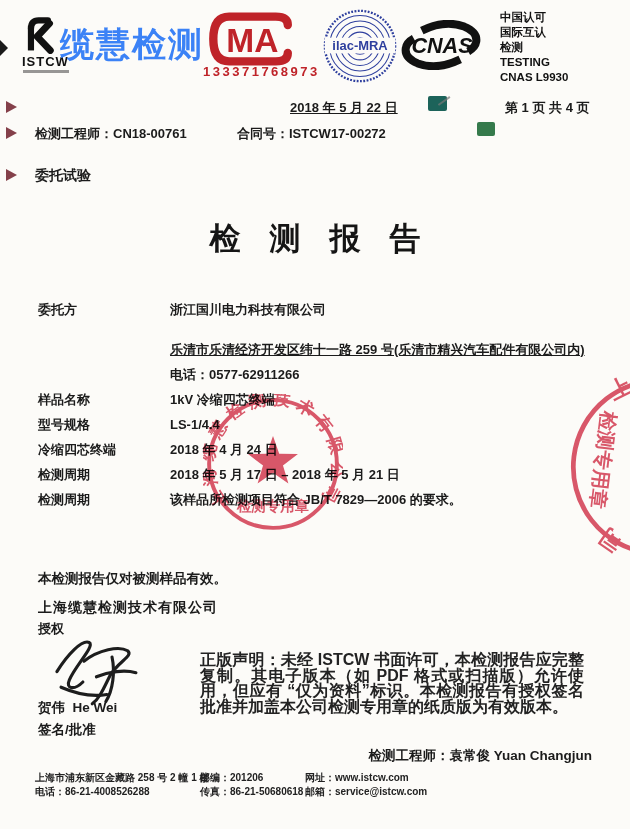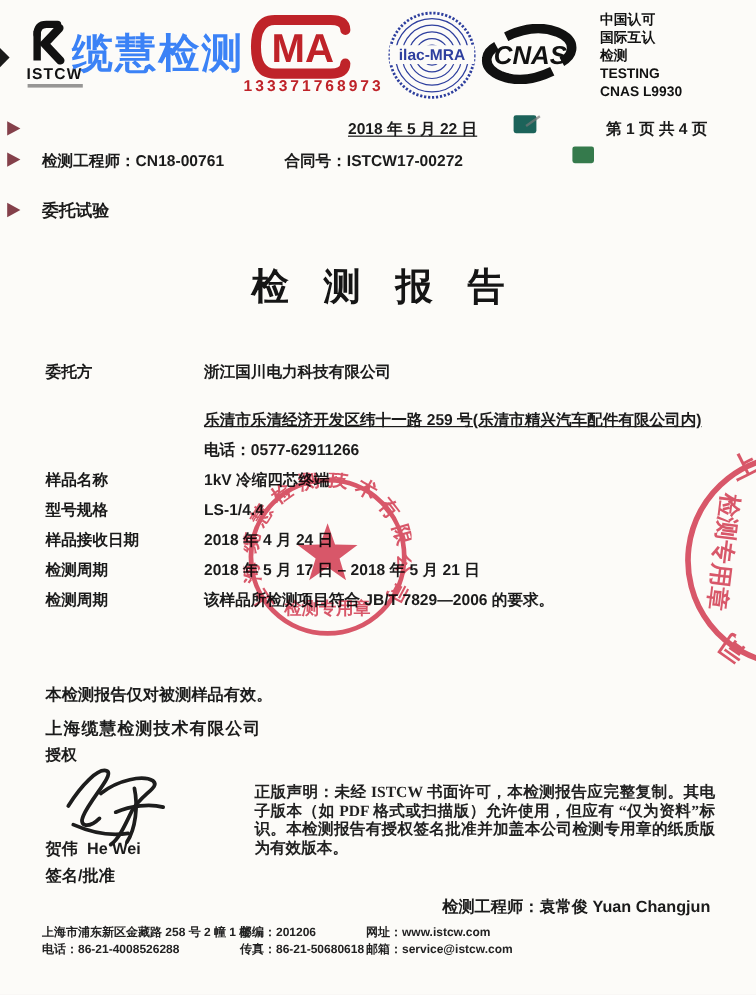--- a/index.html
+++ b/index.html
@@ -40,21 +40,21 @@
   .frow.gap{margin-top:20px;text-decoration:underline;}
   
   .seal{mix-blend-mode:multiply;opacity:.92;}
   .seal-main{left:203px;top:394px;}
   .seal-side{left:565px;top:372px;transform:rotate(97deg);}
   
   .validity{left:38px;top:570px;font-size:13.5px;font-weight:bold;}
   .company-line{left:38px;top:599px;font-size:14px;font-weight:bold;letter-spacing:1px;}
   .authorize{left:38px;top:620px;font-size:13px;font-weight:bold;}
   .signature{left:46px;top:630px;}
-  .disclaimer{left:212px;top:652px;width:384px;font-size:13px;line-height:15.5px;text-align:justify;color:#222;font-weight:bold;font-family:Liberation Serif, serif;}
+  .disclaimer{left:200px;top:652px;width:384px;font-size:16px;line-height:15.5px;text-align:justify;color:#222;font-weight:bold;}
   .approver{left:38px;top:699px;font-size:13.5px;font-weight:bold;white-space:pre-wrap;}
   .sign-label{left:38px;top:721px;font-size:13.5px;font-weight:bold;}
   .engineer{right:38px;top:747px;font-size:13.5px;font-weight:bold;}
   
   .footer{left:0;top:771px;width:630px;font-size:10px;line-height:14px;font-weight:bold;color:#222;}
   .fcol{position:absolute;top:0;}
   .fcol1{left:35px;}
   .fcol2{left:200px;}
   .fcol3{left:305px;}
 </style>
@@ -138,21 +138,21 @@
     </div>
     <div class="frow">
       <span class="lbl">样品名称</span>
       <span class="val">1kV 冷缩四芯终端</span>
     </div>
     <div class="frow">
       <span class="lbl">型号规格</span>
       <span class="val">LS-1/4.4</span>
     </div>
     <div class="frow">
-      <span class="lbl">样品接收日期</span>
+      <span class="lbl">冷缩四芯终端</span>
       <span class="val">2018 年 4 月 24 日</span>
     </div>
     <div class="frow">
       <span class="lbl">检测周期</span>
       <span class="val">2018 年 5 月 17 日 – 2018 年 5 月 21 日</span>
     </div>
     <div class="frow">
       <span class="lbl">检测周期</span>
       <span class="val">该样品所检测项目符合 JB/T 7829—2006 的要求。</span>
     </div>

